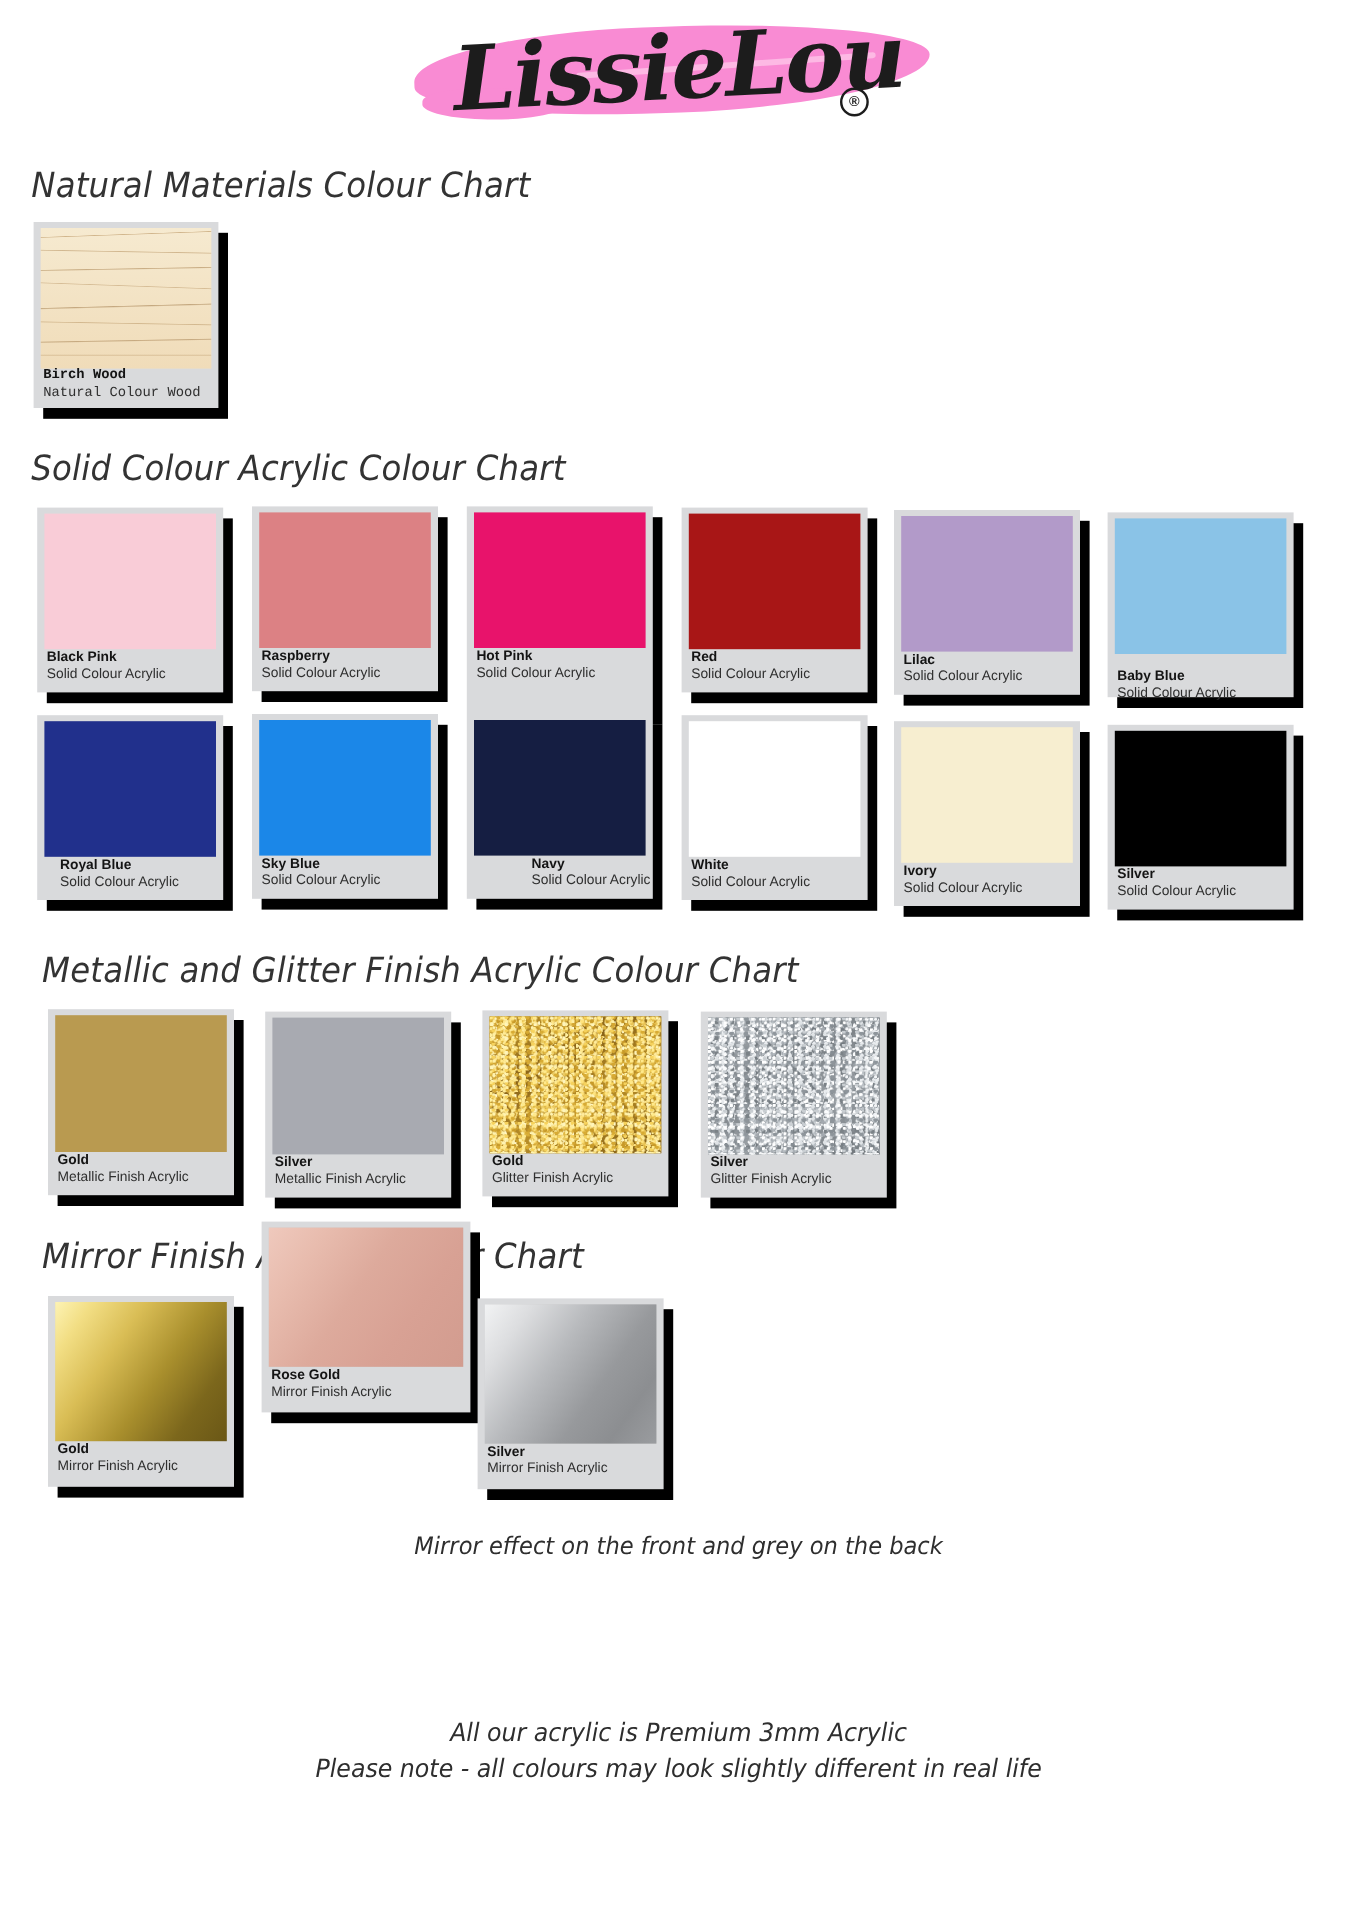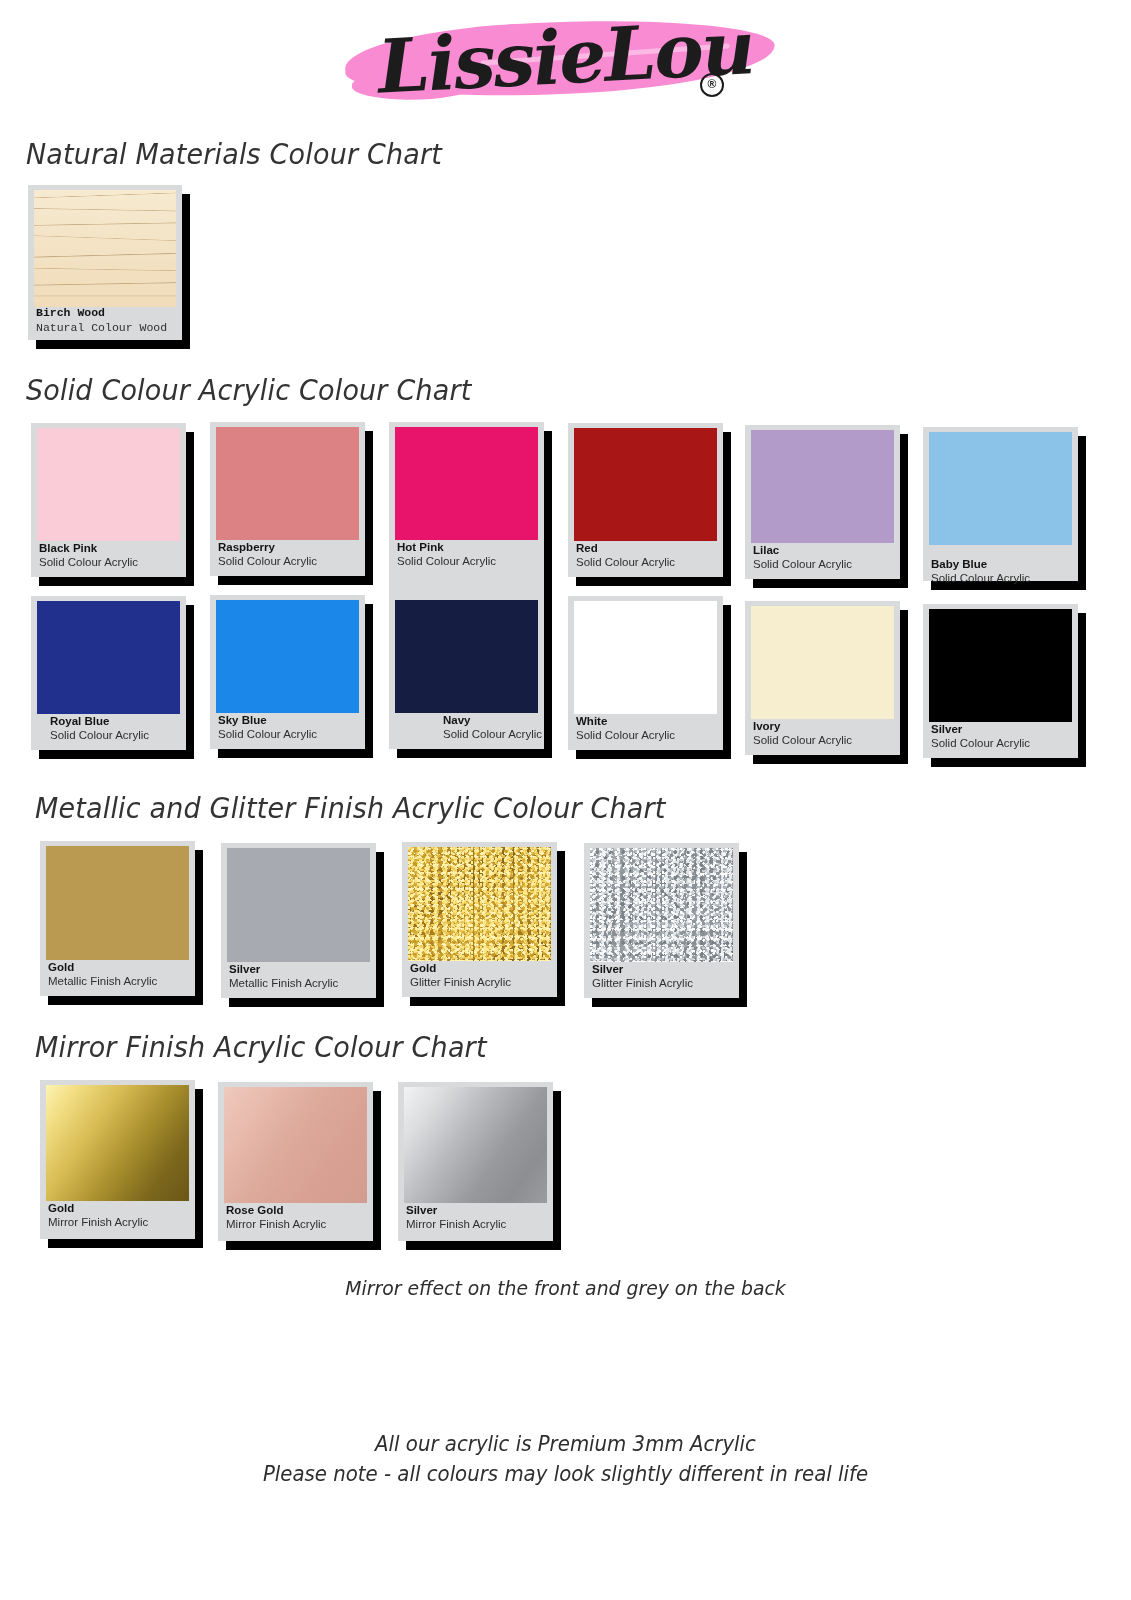--- a/index.html
+++ b/index.html
@@ -405,21 +405,21 @@
   <div class="card-shadow"></div>
   <div class="card-body">
     <div class="tile tex-mirror-gold" style="height:116px;"></div>
     <div class="card-label" style="top:121px;">
       <div class="card-name">Gold</div>
       <div class="card-sub">Mirror Finish Acrylic</div>
     </div>
   </div>
 </div>
 
-<div class="card" style="left:218px;top:1082px;width:155px;height:159px;">
+<div class="card" style="left:218px;top:1018px;width:155px;height:159px;padding-left:19px;">
   <div class="card-shadow"></div>
   <div class="card-body">
     <div class="tile tex-mirror-rose" style="height:116px;"></div>
     <div class="card-label" style="top:121px;">
       <div class="card-name">Rose Gold</div>
       <div class="card-sub">Mirror Finish Acrylic</div>
     </div>
   </div>
 </div>
 

